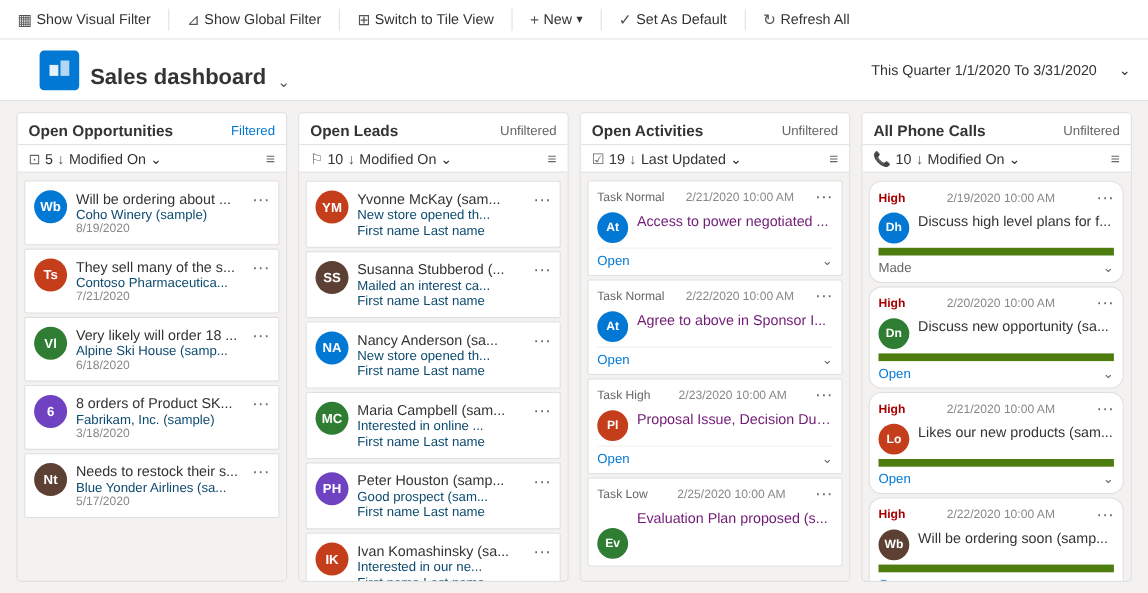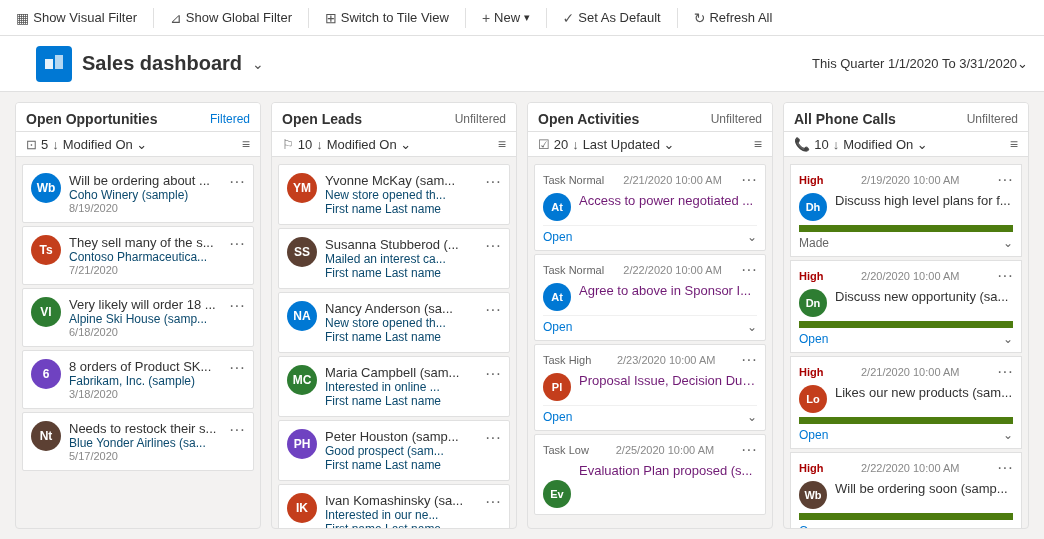--- a/index.html
+++ b/index.html
@@ -34,29 +34,29 @@
     
     .header {
       display: flex;
       align-items: center;
       justify-content: space-between;
       background: #fff;
       border-bottom: 1px solid #e0e0e0;
       padding: 10px 16px;
       height: 56px;
     }
-    .header-left { display: flex; align-items: center; gap: 10px; padding-left: 20px; }
+    .header-left { display: flex; align-items: flex-end; gap: 10px; padding-left: 20px; }
     .app-icon {
       width: 36px; height: 36px; background: #0078d4; border-radius: 4px;
       display: flex; align-items: center; justify-content: center;
       color: #fff; font-size: 16px;
     }
     .header-title { font-size: 20px; font-weight: 600; color: #333; }
     .header-chevron { color: #555; font-size: 14px; cursor: pointer; }
-    .header-right { display: flex; align-items: center; gap: 0; font-size: 13px; color: #333; cursor: pointer; }
+    .header-right { display: flex; align-items: center; gap: 20px; font-size: 13px; color: #333; cursor: pointer; }
 
     
     .main { display: flex; gap: 0; padding: 10px; height: calc(539px - 36px - 56px); overflow: hidden; }
 
     
     .column {
       background: #f3f2f1;
       border: 1px solid #e0e0e0;
       border-radius: 4px;
       flex: 1;
@@ -131,21 +131,21 @@
     .act-body-row { display: flex; align-items: flex-start; gap: 8px; }
     .act-text { font-size: 13px; color: #701a75; font-weight: 500; white-space: nowrap; overflow: hidden; text-overflow: ellipsis; flex:1; }
     .act-status-row { display: flex; align-items: center; justify-content: space-between; margin-top: 4px; padding-top: 4px; border-top: 1px solid #f0f0f0; }
     .act-status { font-size: 12px; color: #0078d4; cursor: pointer; }
     .act-chevron { font-size: 12px; color: #666; cursor: pointer; }
 
     
     .phone-card {
       background: #fff;
       margin: 3px 6px;
-      border-radius: 0;
+      border-radius: 12px;
       border: 1px solid #e0e0e0;
       padding: 6px 8px;
       cursor: pointer;
     }
     .phone-header { display: flex; align-items: center; justify-content: space-between; margin-bottom: 4px; }
     .priority-high { font-size: 11px; color: #a80000; font-weight: 600; }
     .phone-date { font-size: 11px; color: #888; }
     .phone-text { font-size: 13px; color: #333; font-weight: 500; white-space: nowrap; overflow: hidden; text-overflow: ellipsis; }
     .phone-status-row { display: flex; align-items: center; justify-content: space-between; margin-top: 4px; padding-top: 4px; border-top: 7px solid #4d7c0f; }
     .phone-status { font-size: 12px; color: #0078d4; }
@@ -364,21 +364,21 @@
     </div>
     <div class="column">
       <div class="col-header">
         <span class="col-title">Open Activities</span>
         <div class="col-header-right">
           <span style="font-size: 12px; color: rgb(102, 102, 102);">Unfiltered</span>
         </div>
       </div>
       <div class="col-sort-row">
         <span style="font-size: 13px; color: rgb(102, 102, 102);">☑</span>
-        <span class="sort-count">20</span>
+        <span class="sort-count">19</span>
         <span style="cursor: pointer; color: rgb(85, 85, 85);">↓</span>
         <span class="sort-label">Last Updated ⌄</span>
         <span class="sort-grid-icon">≡</span>
       </div>
       <div class="col-body">
         <div class="act-card">
           <div class="act-header">
             <span class="act-type">Task  Normal</span>
             <span class="act-date">2/21/2020 10:00 AM</span>
             <span class="act-more">···</span>

